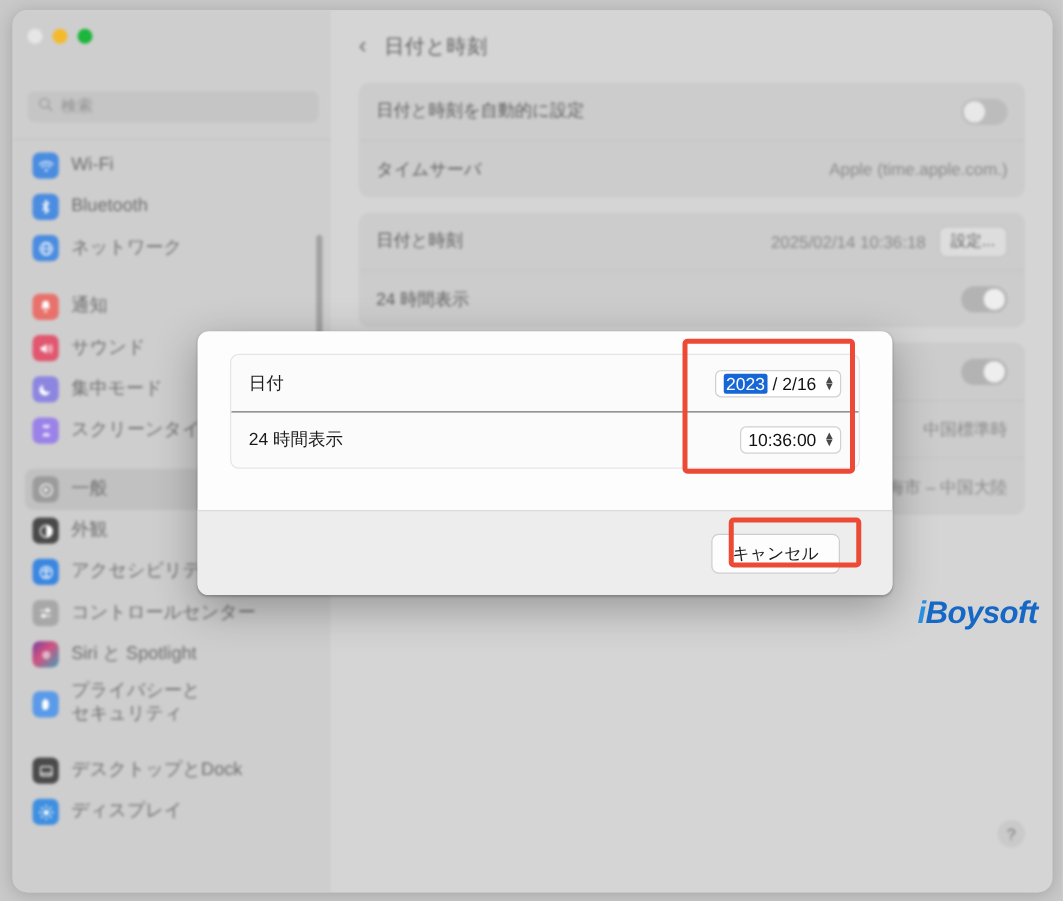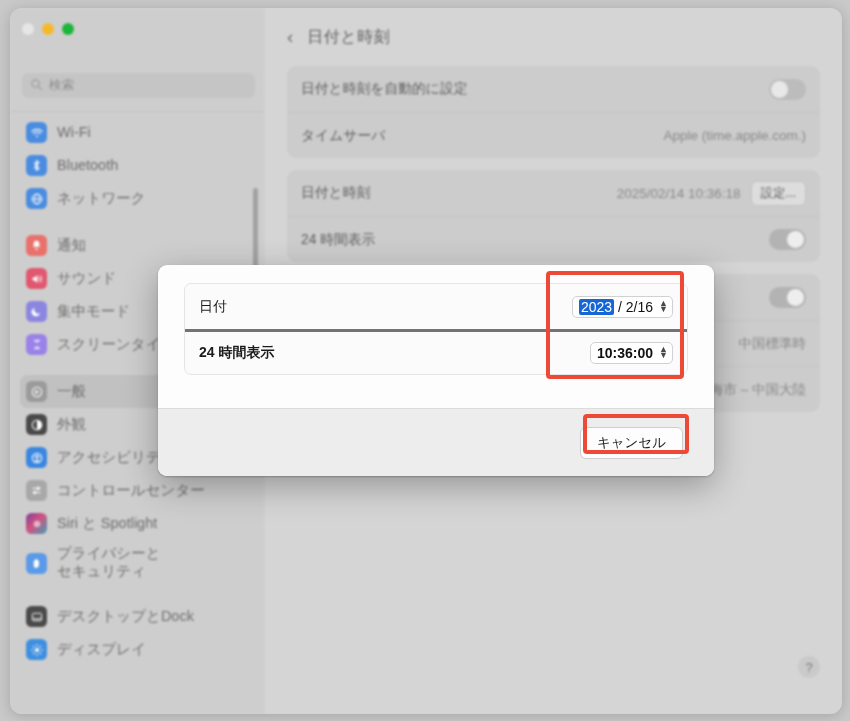--- a/index.html
+++ b/index.html
@@ -210,21 +210,21 @@
     overflow: hidden;
   }
   .sheet-row {
     display: flex; align-items: center;
     justify-content: space-between;
     height: 45px;
     padding: 0 14px;
     font-size: 14px;
     color: #1b1b1b;
   }
-  .sheet-row + .sheet-row { border-top: 3px solid #737373; font-weight: bold; }
+  .sheet-row + .sheet-row { border-top: 1px solid #737373; }
 
   .stepper {
     display: flex; align-items: center;
     gap: 4px;
     background: #fff;
     border: 1px solid #d2d1d1;
     border-radius: 5px;
     padding: 2px 4px 2px 6px;
     font-size: 14px;
     color: #111;
@@ -245,21 +245,21 @@
   }
 
   .sheet-footer {
     position: absolute;
     left: 0; bottom: 0;
     width: 100%; height: 68px;
     background: #eeeded;
     border-top: 1px solid #dcdbdb;
     display: flex; align-items: center; justify-content: flex-end;
     gap: 12px;
-    padding: 0 31px;
+    padding: 0 42px;
   }
   .btn {
     font-size: 13.5px;
     border-radius: 6px;
     padding: 6px 16px;
     border: 1px solid #cfcece;
     background: #fdfdfd;
     color: #1b1b1b;
     min-width: 88px;
     text-align: center;
@@ -560,13 +560,16 @@
       <div class="sheet-footer">
         <span class="btn">キャンセル</span>
       </div>
     </div>
 
   </div>
 
   <div class="redbox" id="redbox-fields"></div>
   <div class="redbox" id="redbox-set"></div>
 
+  <div class="watermark">
+    <span class="i">i</span><span>Boysoft</span>
+  </div>
 </div>
 
 </body></html>

